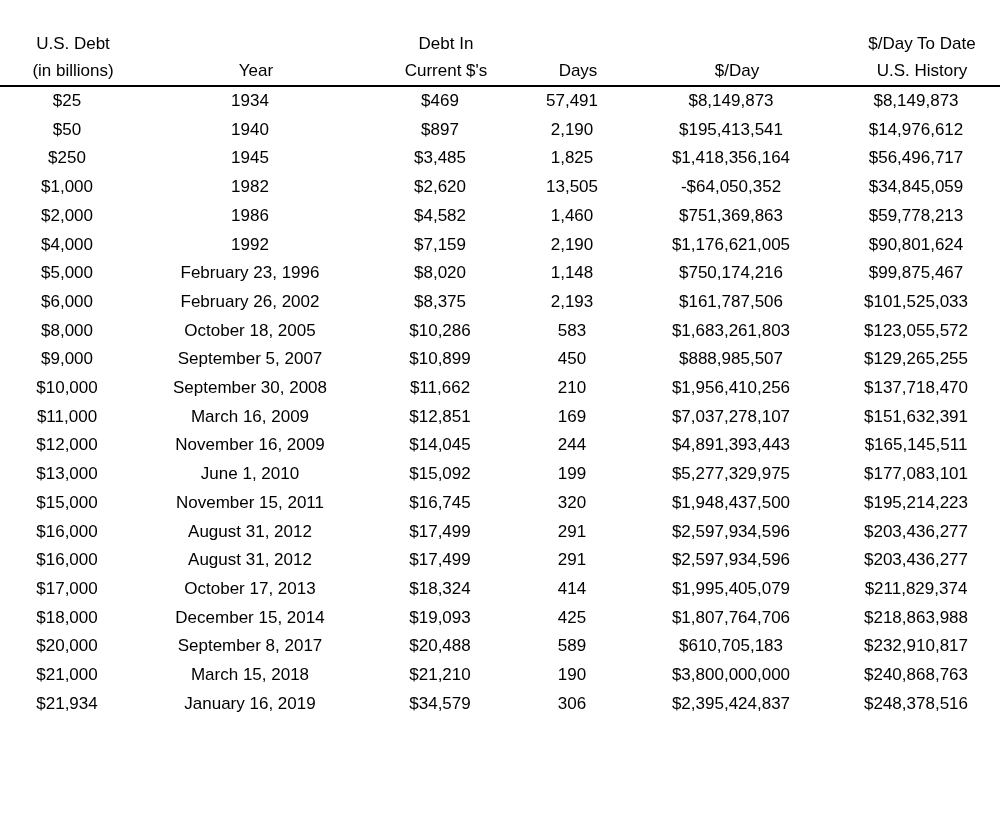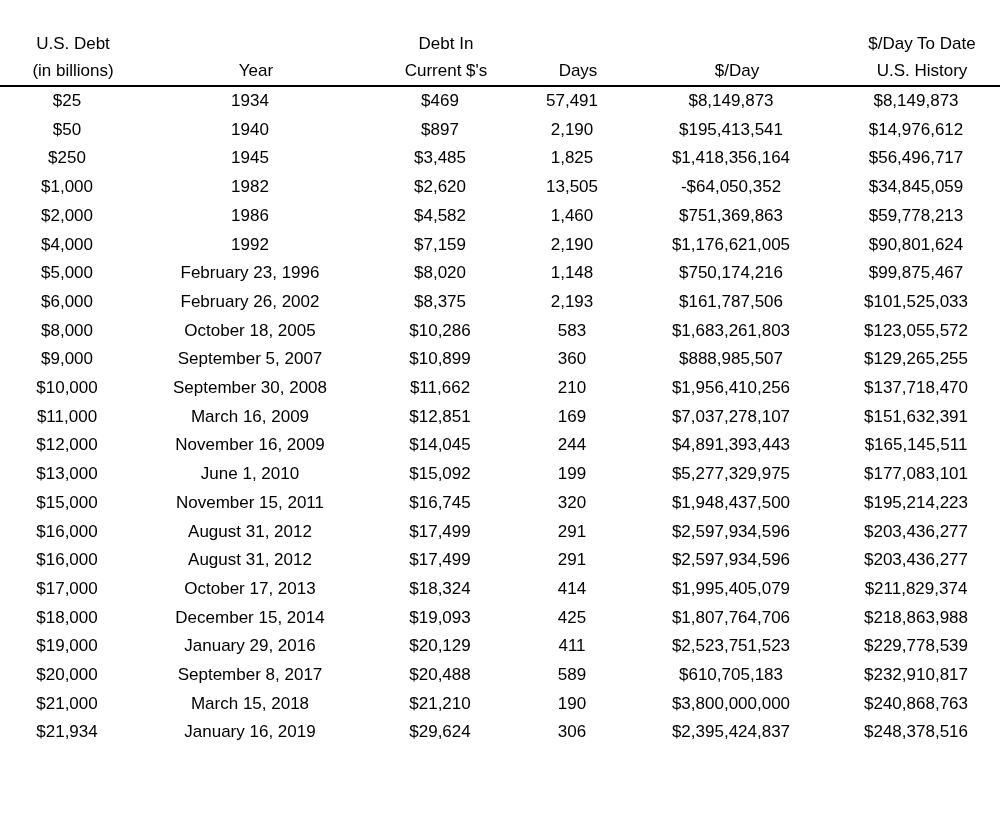--- a/index.html
+++ b/index.html
@@ -169,21 +169,21 @@
           <td>October 18, 2005</td>
           <td>$10,286</td>
           <td>583</td>
           <td>$1,683,261,803</td>
           <td>$123,055,572</td>
         </tr>
         <tr>
           <td>$9,000</td>
           <td>September 5, 2007</td>
           <td>$10,899</td>
-          <td>360</td>
+          <td>450</td>
           <td>$888,985,507</td>
           <td>$129,265,255</td>
         </tr>
         <tr>
           <td>$10,000</td>
           <td>September 30, 2008</td>
           <td>$11,662</td>
           <td>210</td>
           <td>$1,956,410,256</td>
           <td>$137,718,470</td>
@@ -246,46 +246,38 @@
         </tr>
         <tr>
           <td>$18,000</td>
           <td>December 15, 2014</td>
           <td>$19,093</td>
           <td>425</td>
           <td>$1,807,764,706</td>
           <td>$218,863,988</td>
         </tr>
         <tr>
-          <td>$19,000</td>
-          <td>January 29, 2016</td>
-          <td>$20,129</td>
-          <td>411</td>
-          <td>$2,523,751,523</td>
-          <td>$229,778,539</td>
-        </tr>
-        <tr>
           <td>$20,000</td>
           <td>September 8, 2017</td>
           <td>$20,488</td>
           <td>589</td>
           <td>$610,705,183</td>
           <td>$232,910,817</td>
         </tr>
         <tr>
           <td>$21,000</td>
           <td>March 15, 2018</td>
           <td>$21,210</td>
           <td>190</td>
           <td>$3,800,000,000</td>
           <td>$240,868,763</td>
         </tr>
         <tr>
           <td>$21,934</td>
           <td>January 16, 2019</td>
-          <td>$29,624</td>
+          <td>$34,579</td>
           <td>306</td>
           <td>$2,395,424,837</td>
           <td>$248,378,516</td>
         </tr>
       </tbody>
   </table>
 </main>
 
 </body></html>

